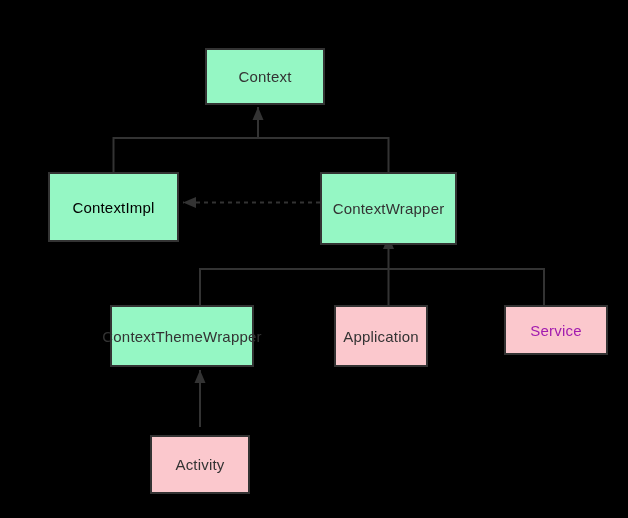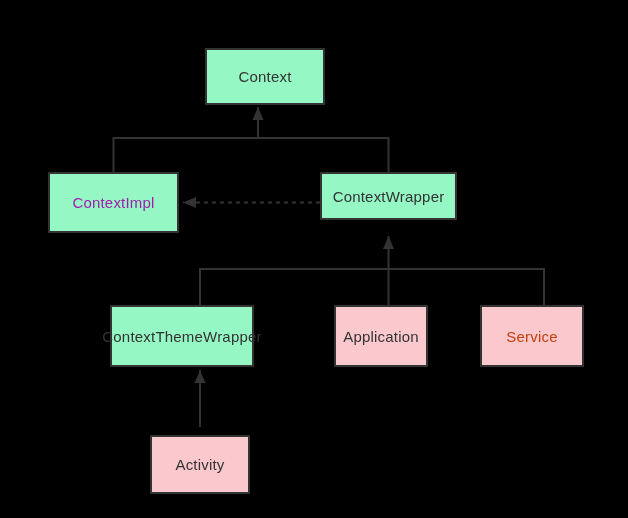--- a/index.html
+++ b/index.html
@@ -47,20 +47,20 @@
       <polygon points="183,202.5 196,197 196,208" fill="#333333"></polygon>
       <polyline points="200,305 200,269 388.5,269 388.5,236" fill="none" stroke="#333333" stroke-width="2"></polyline>
       <polygon points="388.5,236 394,249 383,249" fill="#333333"></polygon>
       <polyline points="388.5,305 388.5,269" fill="none" stroke="#333333" stroke-width="2"></polyline>
       <polyline points="544,305 544,269 388.5,269" fill="none" stroke="#333333" stroke-width="2"></polyline>
       <polyline points="200,427 200,370" fill="none" stroke="#333333" stroke-width="2"></polyline>
       <polygon points="200,370 205.5,383 194.5,383" fill="#333333"></polygon>
     </svg>
   <div id="node-layer">
       <div class="node" style="left: 205px; top: 48px; width: 120px; height: 57px; background: rgb(149, 247, 196); border-color: rgb(51, 51, 51); color: rgb(51, 51, 51);">Context</div>
-      <div class="node" style="left: 48px; top: 172px; width: 131px; height: 61px; background: rgb(149, 247, 196); border-color: rgb(51, 51, 51); color: #a21caf;">ContextImpl</div>
-      <div class="node" style="left: 320px; top: 172px; width: 137px; height: 48px; background: rgb(149, 247, 196); border-color: rgb(51, 51, 51); color: rgb(51, 51, 51);">ContextWrapper</div>
+      <div class="node" style="left: 48px; top: 172px; width: 131px; height: 70px; background: rgb(149, 247, 196); border-color: rgb(51, 51, 51); color: #000000;">ContextImpl</div>
+      <div class="node" style="left: 320px; top: 172px; width: 137px; height: 73px; background: rgb(149, 247, 196); border-color: rgb(51, 51, 51); color: rgb(51, 51, 51);">ContextWrapper</div>
       <div class="node" style="left: 110px; top: 305px; width: 144px; height: 62px; background: rgb(149, 247, 196); border-color: rgb(51, 51, 51); color: rgb(51, 51, 51);">ContextThemeWrapper</div>
       <div class="node" style="left: 334px; top: 305px; width: 94px; height: 62px; background: rgb(251, 200, 205); border-color: rgb(51, 51, 51); color: rgb(51, 51, 51);">Application</div>
-      <div class="node" style="left: 480px; top: 305px; width: 104px; height: 62px; background: rgb(251, 200, 205); border-color: rgb(51, 51, 51); color: #c2410c;">Service</div>
+      <div class="node" style="left: 504px; top: 305px; width: 104px; height: 50px; background: rgb(251, 200, 205); border-color: rgb(51, 51, 51); color: #a21caf;">Service</div>
       <div class="node" style="left: 150px; top: 427px; width: 100px; height: 59px; background: rgb(251, 200, 205); border-color: rgb(51, 51, 51); color: rgb(51, 51, 51); margin-top: 8px;">Activity</div>
     </div>
 </div>
 
 </body></html>

